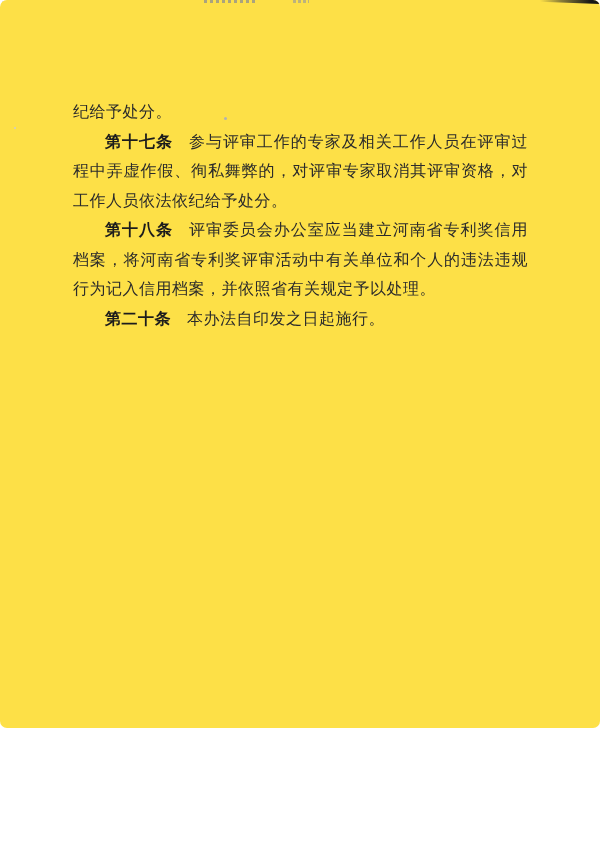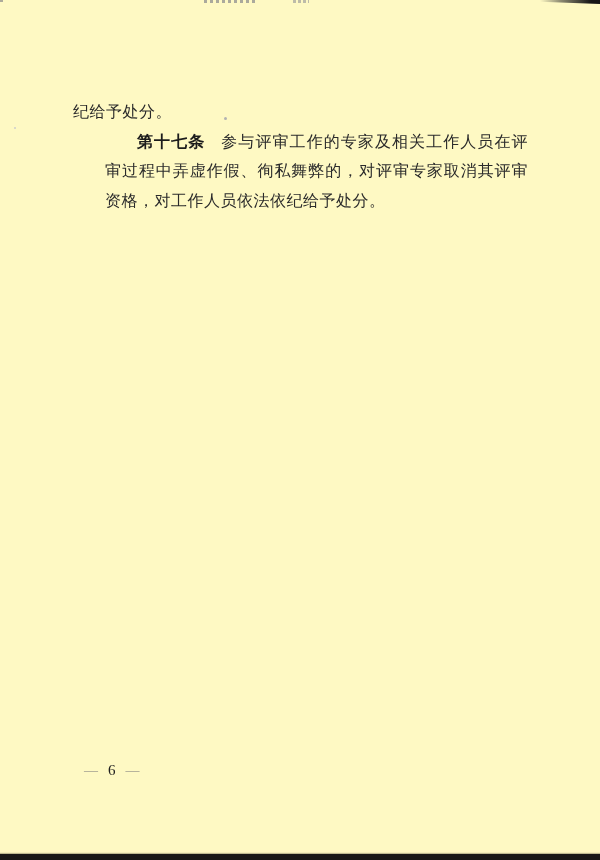--- a/index.html
+++ b/index.html
@@ -5,44 +5,45 @@
   html, body {
     margin: 0;
     padding: 0;
     width: 600px;
     height: 860px;
     background: #ffffff;
   }
   .page {
     position: relative;
     width: 600px;
-    height: 860px;
-    background: #fef9c3;
+    height: 728px;
+    background: #fde047;
     overflow: hidden;
     font-family: "Liberation Serif", "DejaVu Serif", serif;
     color: #2b2b2b;
+    border-radius: 7px;
   }
   
   .textblock {
     position: absolute;
     left: 73px;
     top: 97px;
     width: 455px;
     font-size: 16px;
     line-height: 29.5px;
     letter-spacing: 0.5px;
     text-align: justify;
     color: #2b2b2b;
   }
   .textblock p {
     margin: 0;
     padding: 0;
   }
   p.cont { text-indent: 0; }
-  p.para { text-indent: 2em; margin-left: 32px; }
+  p.para { text-indent: 2em; }
   .term {
     font-family: "Liberation Sans", "DejaVu Sans", sans-serif;
     font-weight: 700;
     color: #1c1c1c;
     margin-right: 1em;
   }
   
   .footer {
     position: absolute;
     left: 84px;
@@ -126,22 +127,28 @@
   <div class="speck-2"></div>
 
   <div class="textblock">
 
     <p class="cont">纪给予处分。</p>
 
     <p class="para">
       <span class="term">第十七条</span><span>参与评审工作的专家及相关工作人员在评审过程中弄虚作假、徇私舞弊的，对评审专家取消其评审资格，对工作人员依法依纪给予处分。</span>
     </p>
 
+    <p class="para">
+      <span class="term">第十八条</span><span>评审委员会办公室应当建立河南省专利奖信用档案，将河南省专利奖评审活动中有关单位和个人的违法违规行为记入信用档案，并依照省有关规定予以处理。</span>
+    </p>
 
 
+    <p class="para">
+      <span class="term">第二十条</span><span>本办法自印发之日起施行。</span>
+    </p>
 
   </div>
 
   <div class="footer">
     <span class="dash">—</span>
     <span class="pageno">6</span>
     <span class="dash">—</span>
   </div>
 
 </div>

